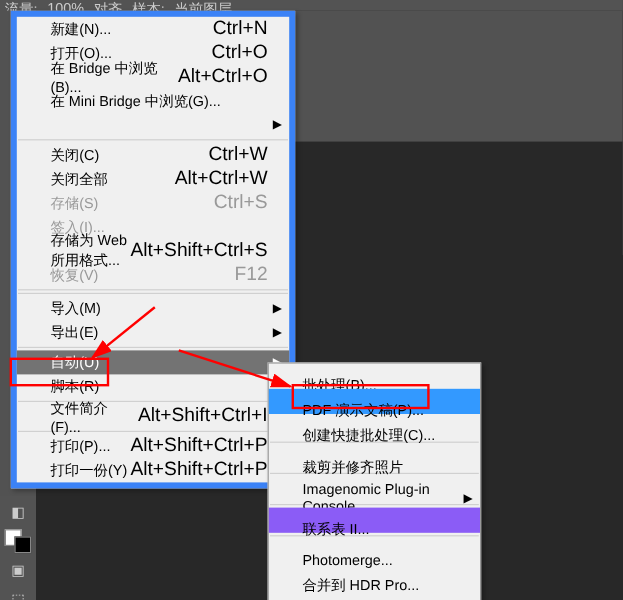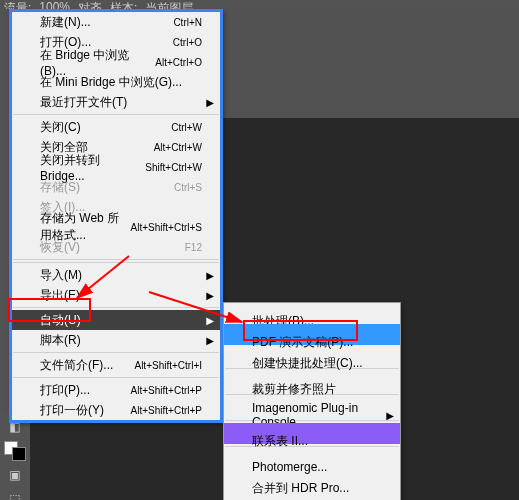--- a/index.html
+++ b/index.html
@@ -1,24 +1,24 @@
 <!DOCTYPE html>
 <html><head>
 <meta charset="utf-8">
 <style>
 *{margin:0;padding:0;box-sizing:border-box;font-family:"Microsoft YaHei","SimSun",sans-serif;font-size:12px}
 body{background:#525252;width:519px;height:500px;overflow:hidden;position:relative}
 .toolbar{background:#535353;height:9px;display:flex;align-items:flex-start;padding:0 4px;color:#ccc;gap:8px;overflow:hidden}
 .toolbar span{white-space:nowrap}
-.menu{position:absolute;top:9px;left:9px;width:214px;background:#f0f0f0;border:3px solid #3b82f6;box-shadow:2px 2px 4px rgba(0,0,0,.3);z-index:10}
+.menu{position:absolute;top:9px;left:9px;width:237px;background:#f0f0f0;border:5px solid #3b82f6;box-shadow:2px 2px 4px rgba(0,0,0,.3);z-index:10}
 .menu-item{display:flex;align-items:center;padding:3px 18px 3px 28px;color:#000;cursor:default;position:relative;height:20px}
 .menu-item.disabled{color:#999}
-.menu-item.highlighted{background:#404040;color:#fff}
+.menu-item.highlighted{background:#737373;color:#fff}
 .menu-item .label{flex:1}
-.menu-item .shortcut{color:#000;font-size:10px}
+.menu-item .shortcut{color:#000;font-size:16px}
 .menu-item.disabled .shortcut{color:#999}
 .menu-item .arrow{position:absolute;right:6px;font-size:10px}
 .menu-sep{height:1px;background:#d0d0d0;margin:2px 1px}
 .submenu{position:absolute;top:302px;left:223px;width:178px;background:#f0f0f0;border:1px solid #999;box-shadow:2px 2px 4px rgba(0,0,0,.3);z-index:11}
 .sub-item{display:flex;align-items:center;padding:18px 18px 3px 28px;color:#000;cursor:default;position:relative;height:20px}
 .sub-item.highlighted{background:#3399ff;color:#000000}
 .sub-item.hover{background:#8b5cf6}
 .sub-item .arrow{position:absolute;right:6px;font-size:10px}
 .red-box{position:absolute;border:2px solid red;z-index:20;pointer-events:none}
 .red-arrow{position:absolute;z-index:20;pointer-events:none}
@@ -56,37 +56,32 @@
         <span class="shortcut">Ctrl+O</span>
       </div>
       <div class="menu-item">
         <span class="label">在 Bridge 中浏览(B)...</span>
         <span class="shortcut">Alt+Ctrl+O</span>
       </div>
       <div class="menu-item">
         <span class="label">在 Mini Bridge 中浏览(G)...</span>
       </div>
       <div class="menu-item">
-        <span class="label">最近打开文件(T)</span>
         <span class="arrow">▶</span>
       </div>
     </div>
     <div class="menu-sep"></div>
   <div id="m2">
       <div class="menu-item">
         <span class="label">关闭(C)</span>
         <span class="shortcut">Ctrl+W</span>
       </div>
       <div class="menu-item">
         <span class="label">关闭全部</span>
         <span class="shortcut">Alt+Ctrl+W</span>
-      </div>
-      <div class="menu-item">
-        <span class="label">关闭并转到 Bridge...</span>
-        <span class="shortcut">Shift+Ctrl+W</span>
       </div>
       <div class="menu-item disabled">
         <span class="label">存储(S)</span>
         <span class="shortcut">Ctrl+S</span>
       </div>
       <div class="menu-item disabled">
         <span class="label">签入(I)...</span>
       </div>
       <div class="menu-item">
         <span class="label">存储为 Web 所用格式...</span>

